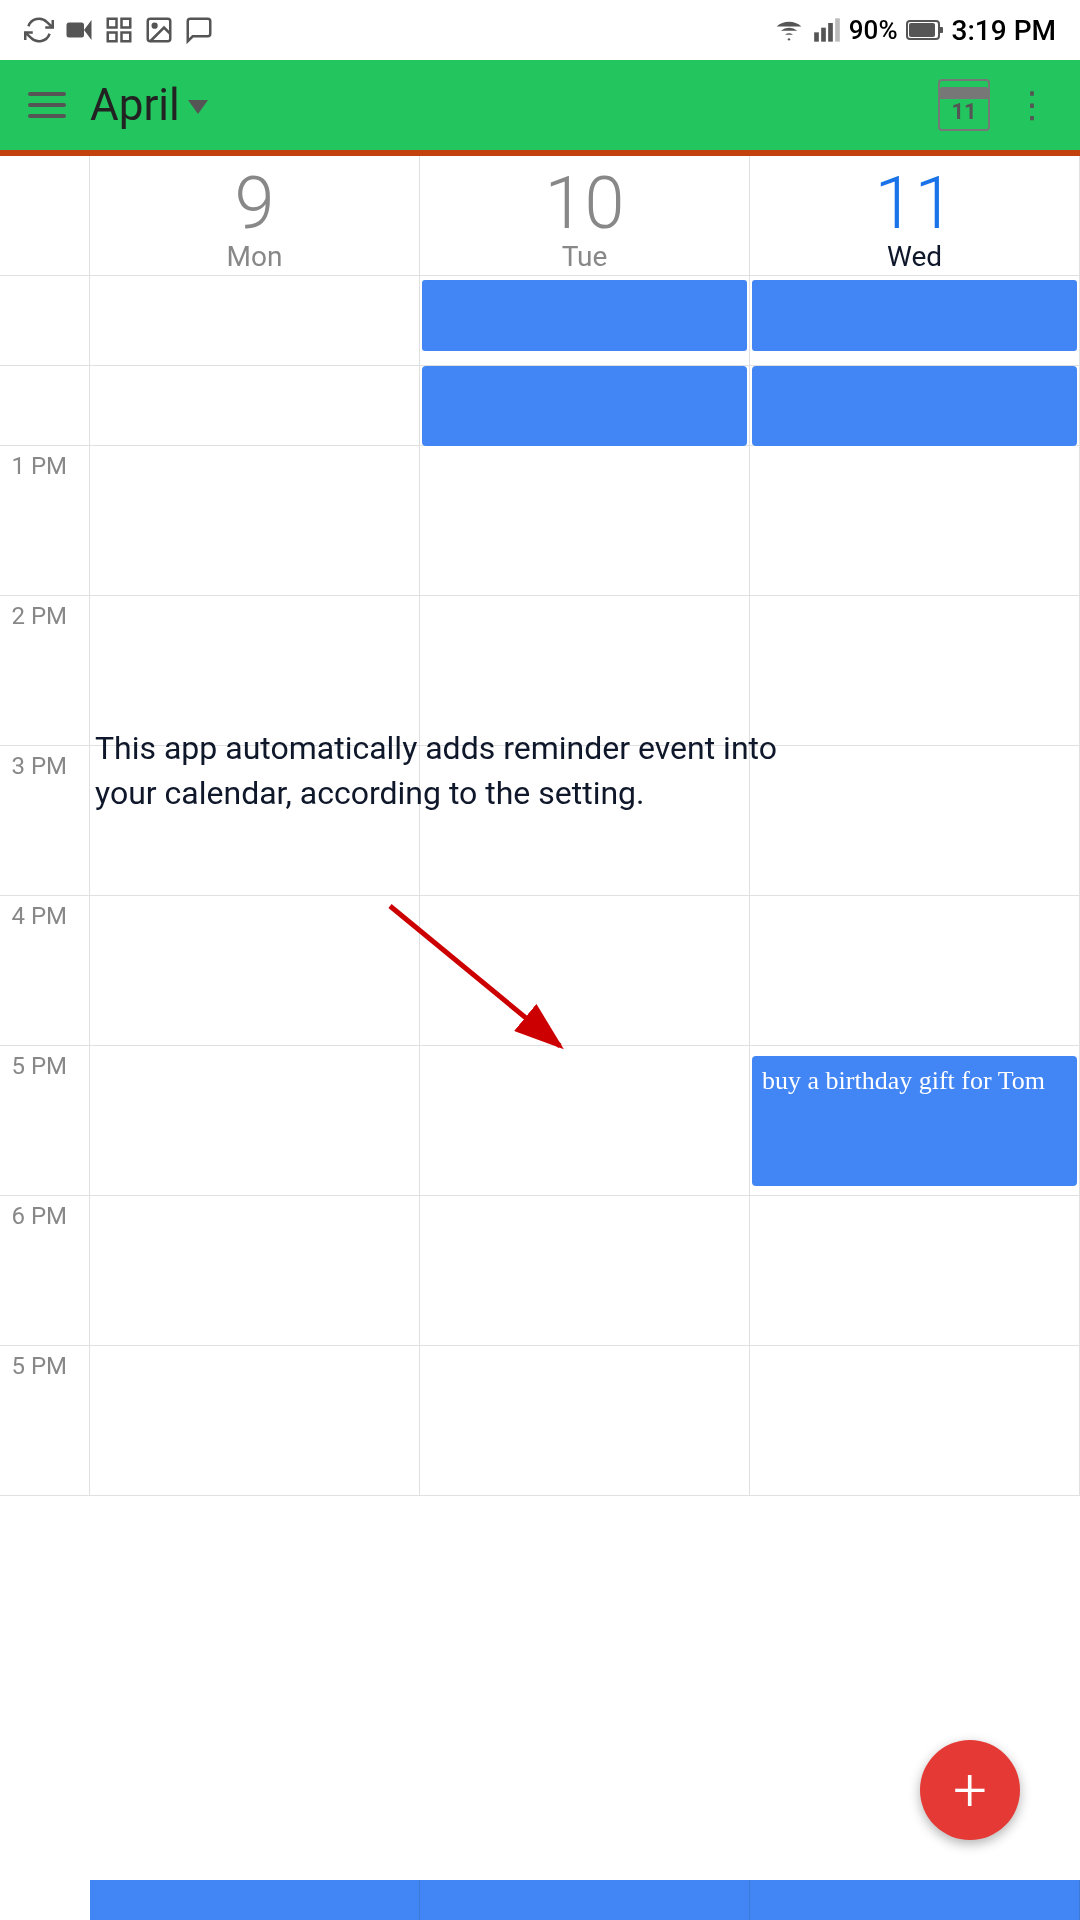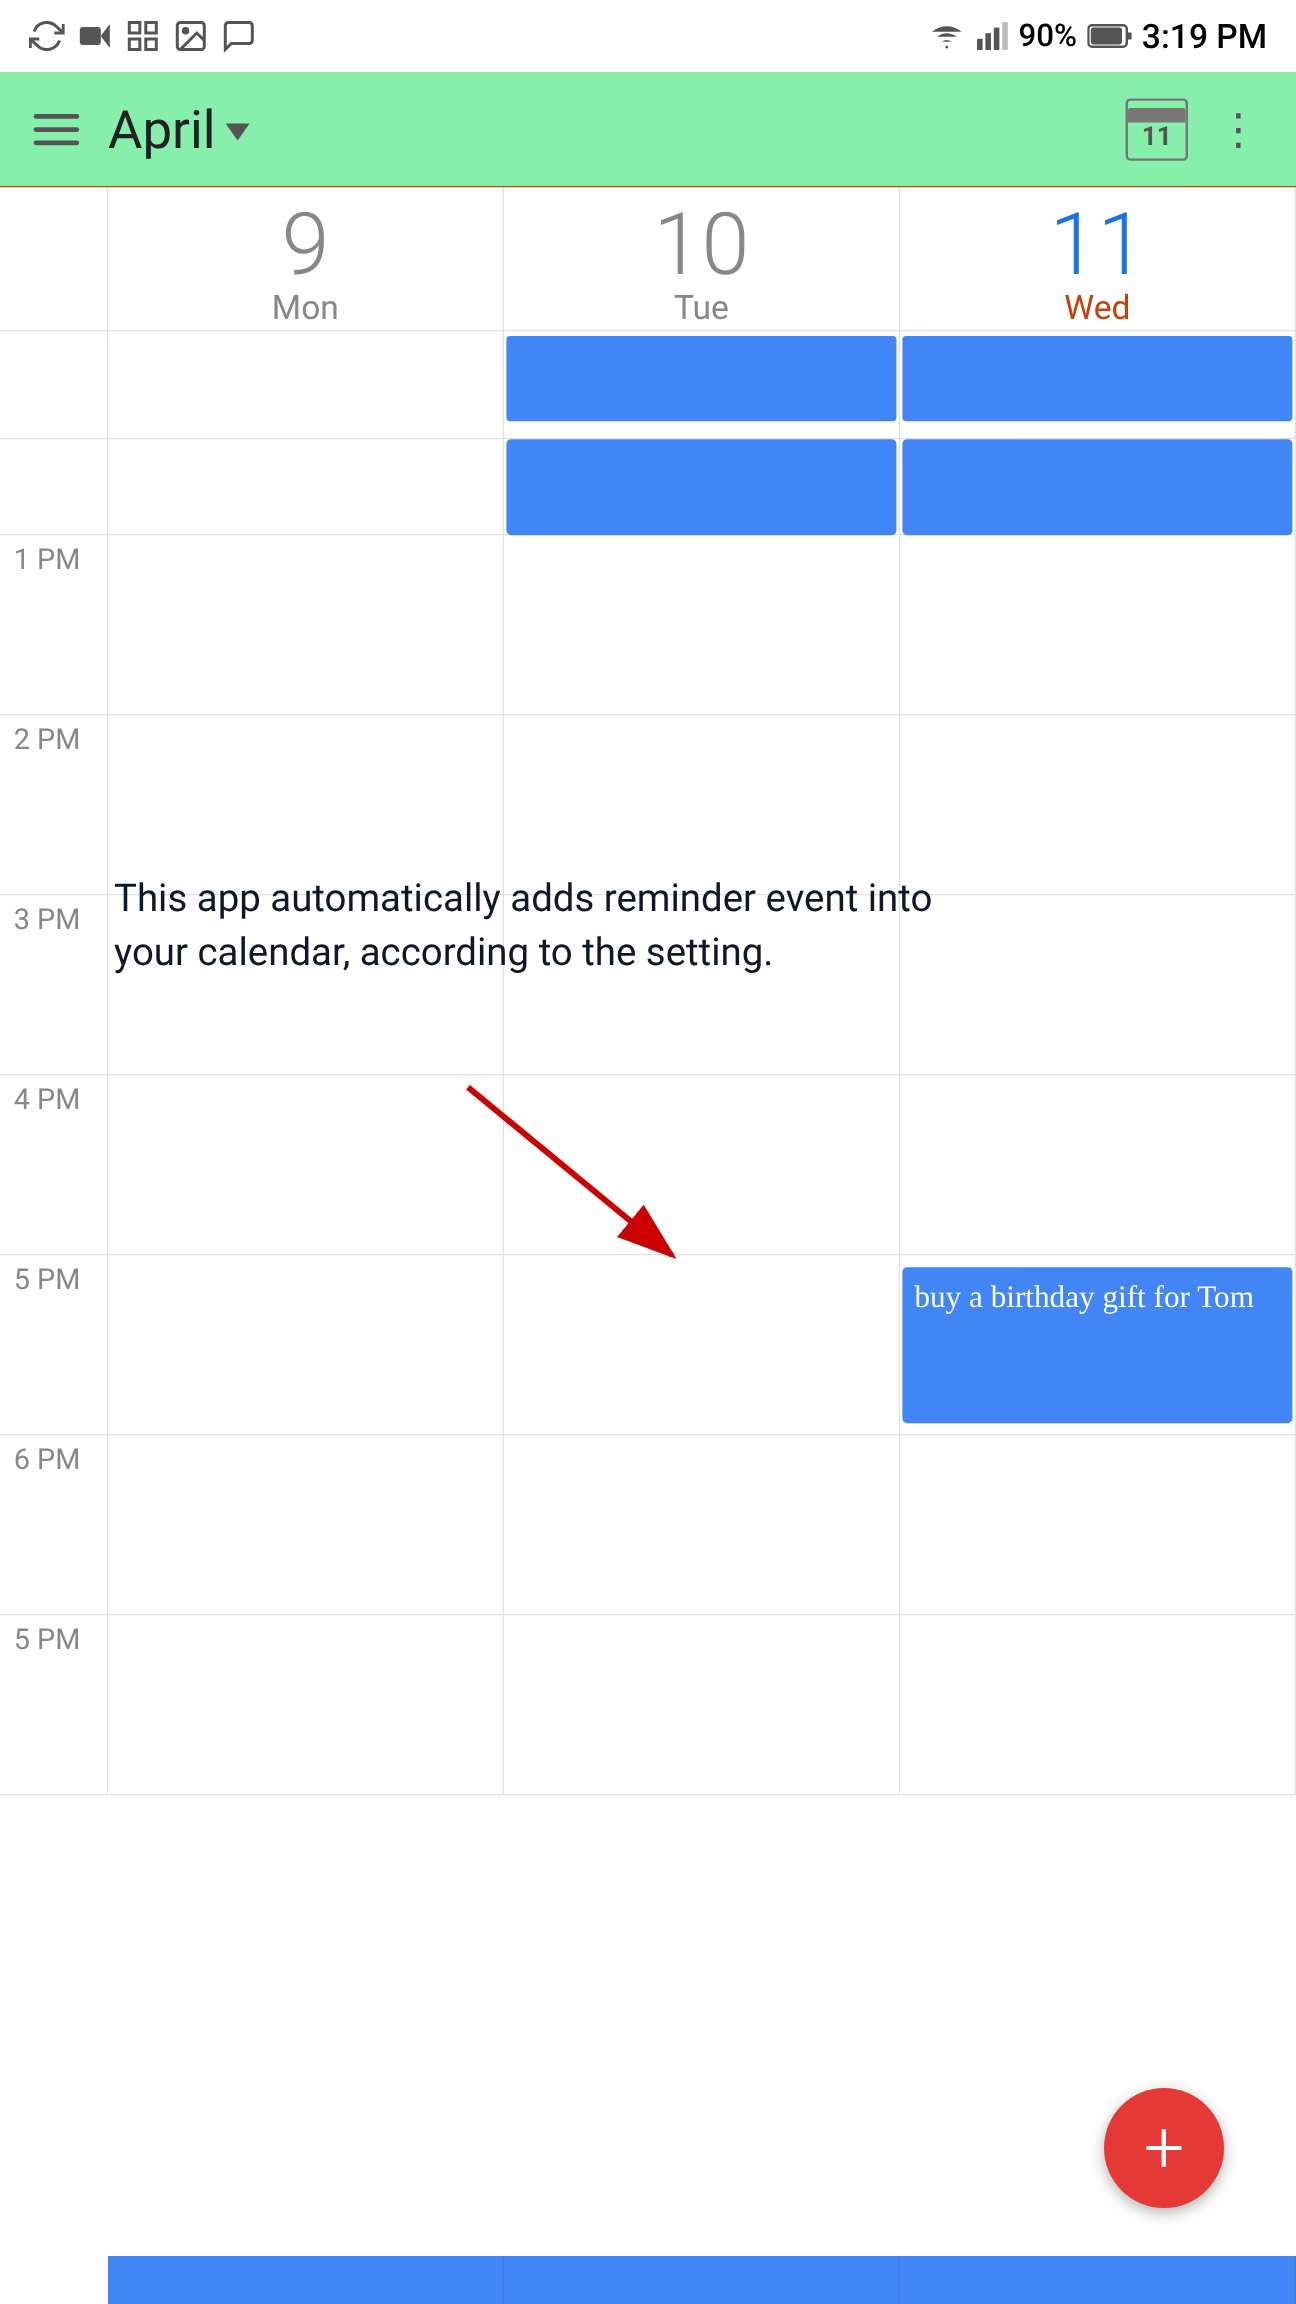--- a/index.html
+++ b/index.html
@@ -34,26 +34,26 @@
       display: flex;
       align-items: center;
       gap: 8px;
       font-size: 26px;
     }
 
     
     .toolbar {
       width: 100%;
       height: 96px;
-      background: #86efac;
+      background: #22c55e;
       display: flex;
       align-items: center;
       justify-content: space-between;
       padding: 0 28px;
-      border-bottom: 1px solid #c2410c;
+      border-bottom: 6px solid #c2410c;
     }
     .toolbar-left {
       display: flex;
       align-items: center;
       gap: 24px;
     }
     .hamburger-icon {
       display: flex;
       flex-direction: column;
       gap: 7px;
@@ -153,21 +153,21 @@
     }
     .day-number.today {
       color: #1a73e8;
     }
     .day-label {
       font-size: 28px;
       color: #888;
       font-weight: 400;
     }
     .day-label.today {
-      color: #c2410c;
+      color: #0f172a;
     }
 
     
     .all-day-row {
       display: grid;
       grid-template-columns: 90px 1fr 1fr 1fr;
       height: 90px;
       border-bottom: 1px solid #e0e0e0;
     }
     .all-day-gutter {

